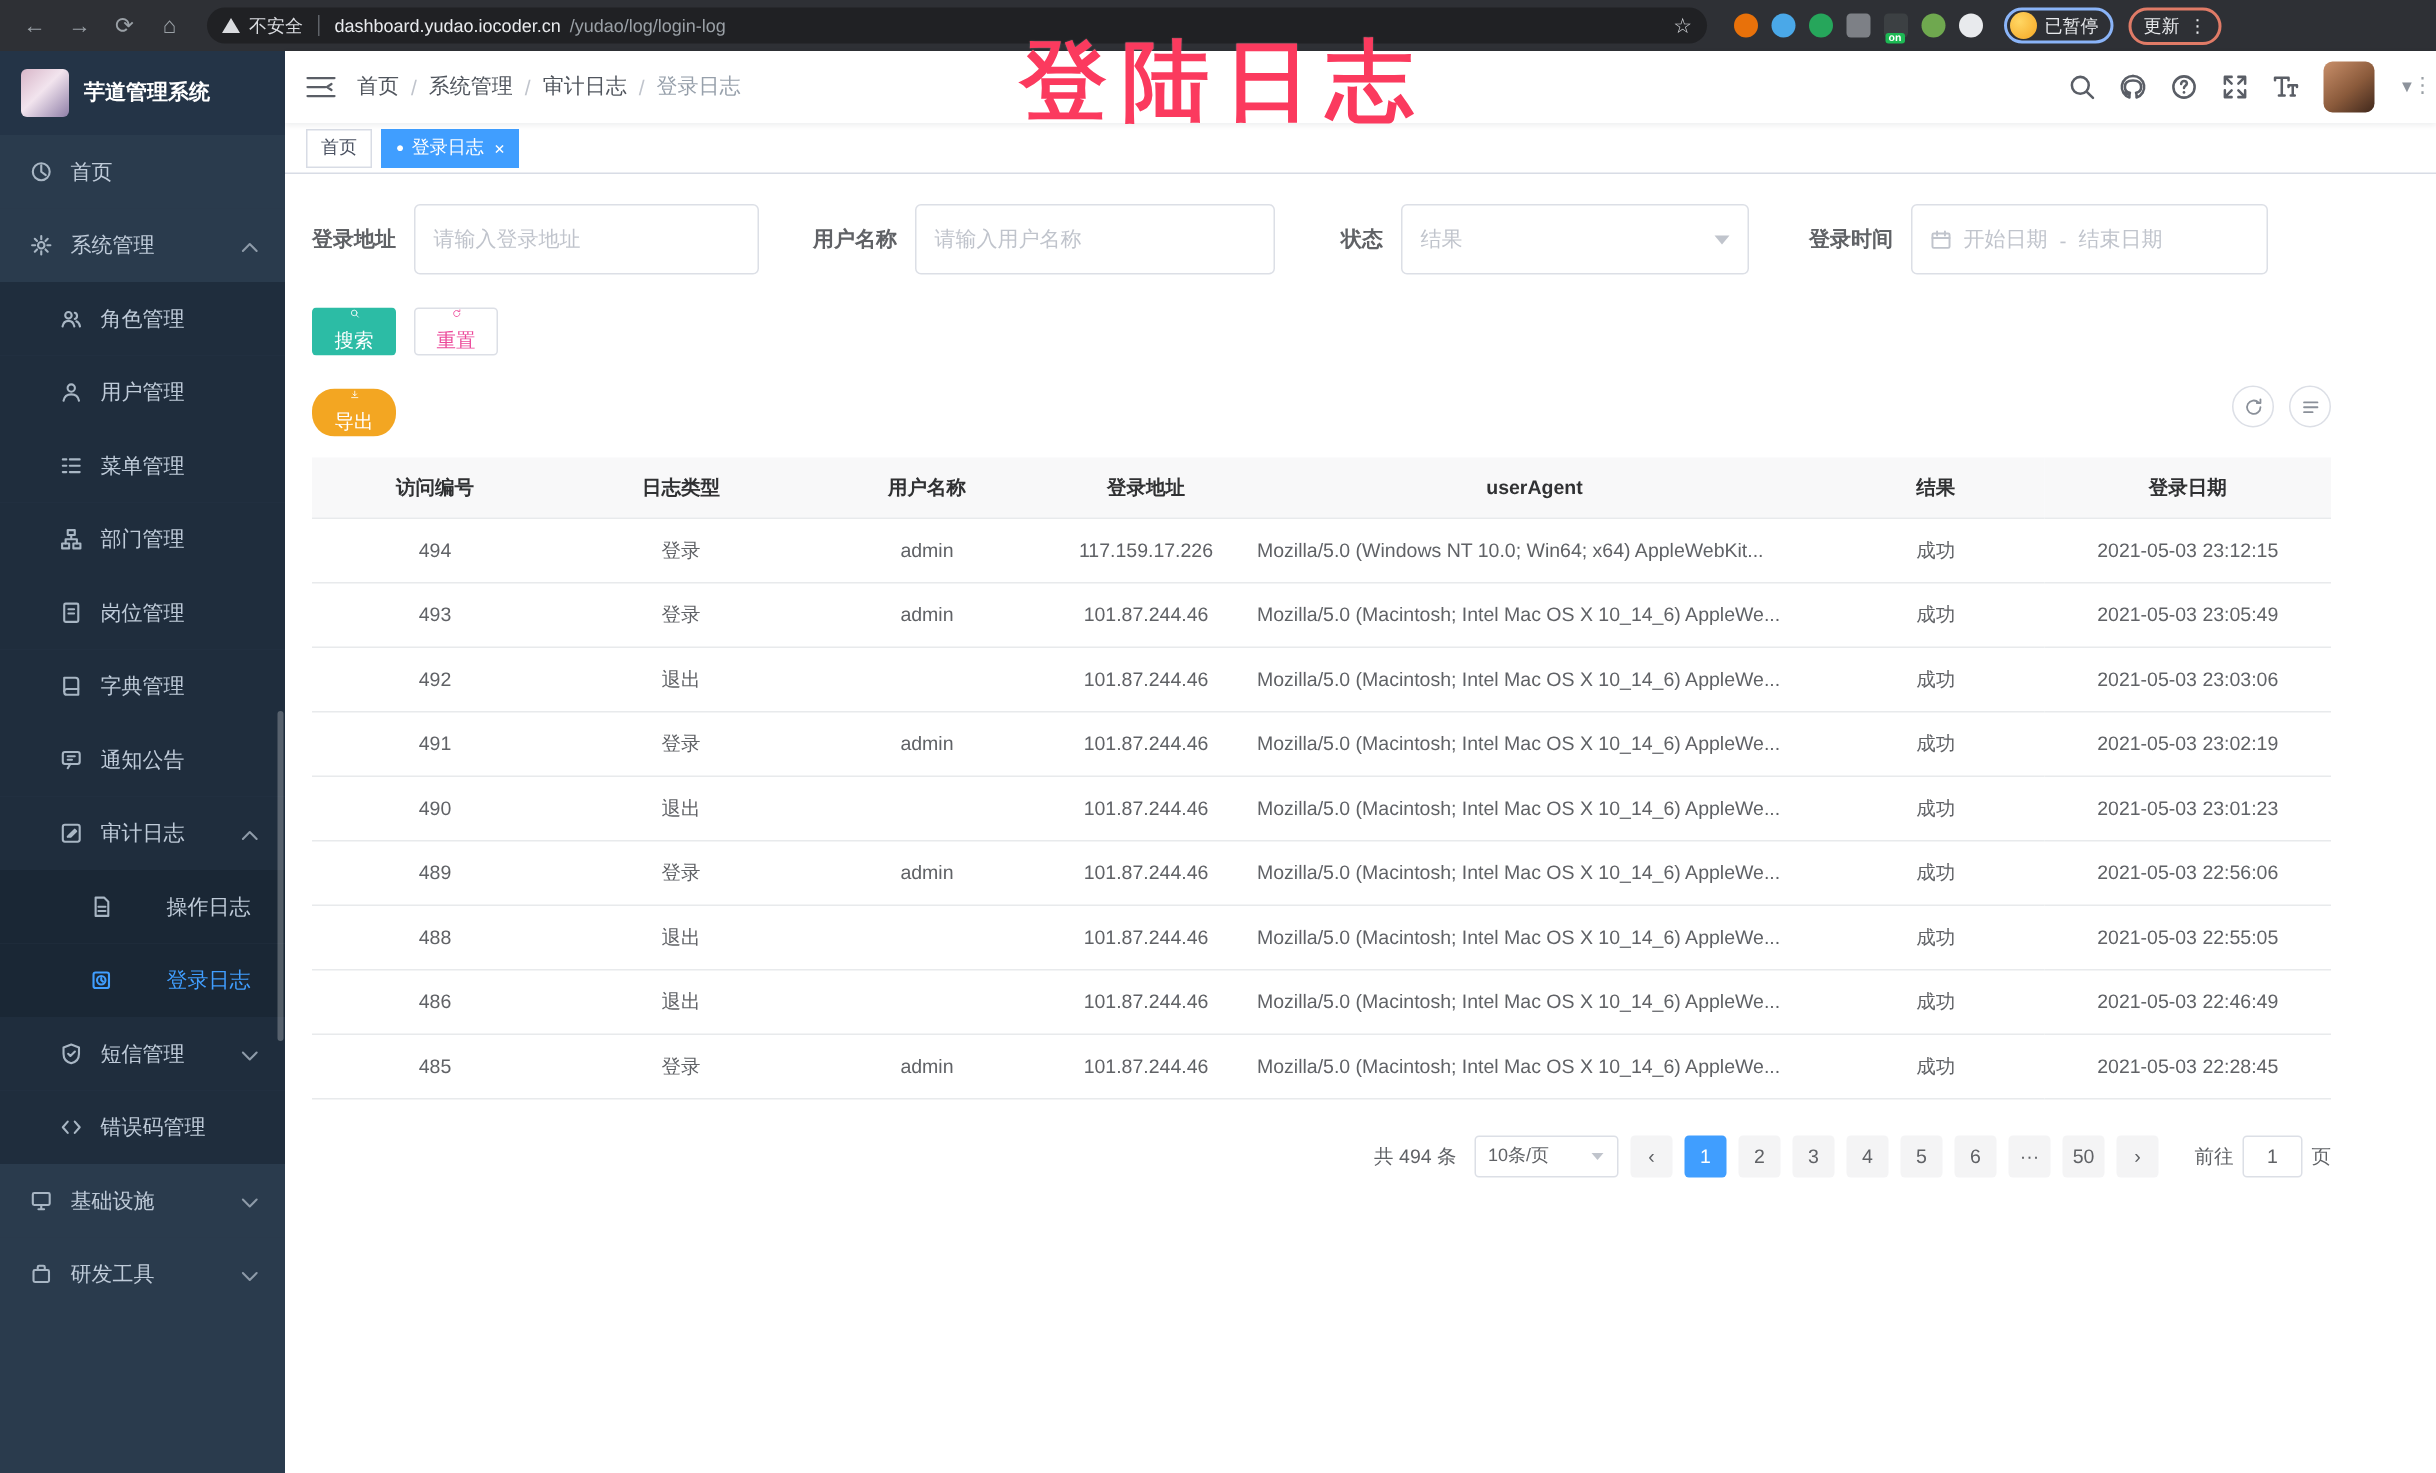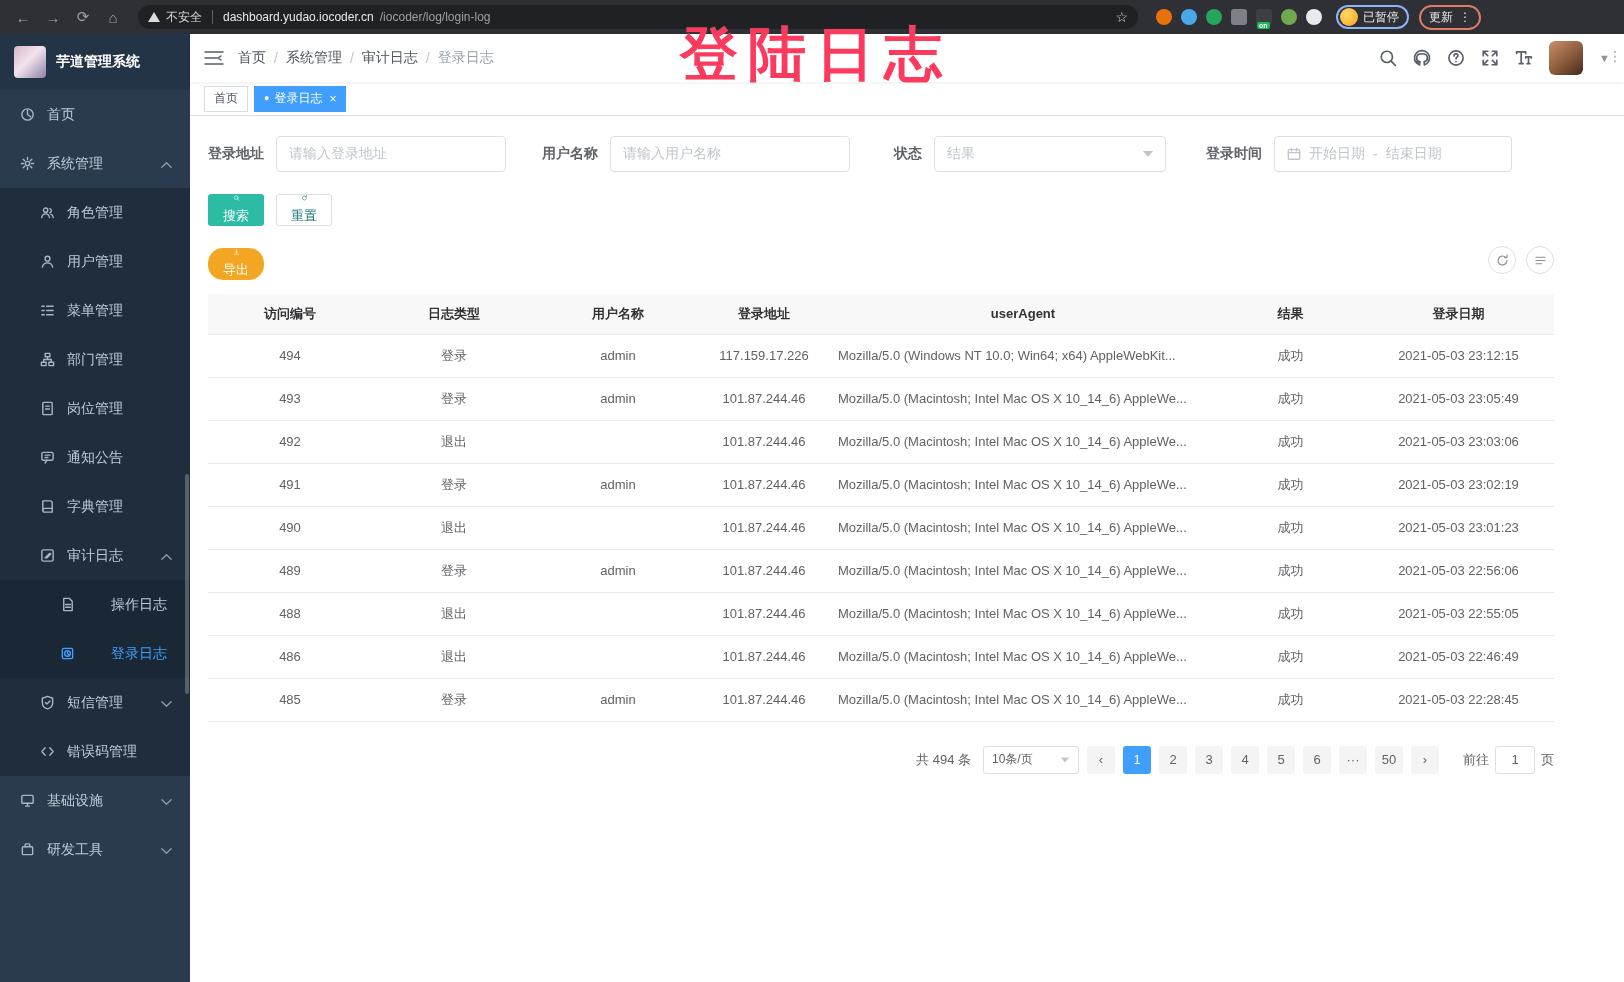--- a/index.html
+++ b/index.html
@@ -62,33 +62,33 @@
   .tag { height:26px; display:flex; align-items:center; gap:5px; padding:0 9px; border:1px solid #d8dce5; background:#fff; color:#495060; font-size:12px; cursor:pointer; }
   .tag.active { background:#409EFF; border-color:#409EFF; color:#fff; }
   .tag .t-dot { font-size:9px; line-height:1; }
   .tag .t-close { font-size:12px; margin-left:2px; }
 
   
   .content { flex:1; padding:18px 70px 0 18px; background:#fff; position:relative; }
 
   .filter-row { display:flex; align-items:center; margin-top:2px; }
   .f-label { font-size:14px; color:#606266; font-weight:bold; margin-right:12px; white-space:nowrap; }
-  .f-input { height:36px; border:1px solid #dcdfe6; border-radius:4px; display:flex; align-items:center; padding:0 12px; font-size:14px; color:#c0c4cc; background:#fff; }
+  .f-input { height:47px; border:1px solid #dcdfe6; border-radius:4px; display:flex; align-items:center; padding:0 12px; font-size:14px; color:#c0c4cc; background:#fff; }
   .w-addr { width:230px; margin-right:36px; }
   .w-user { width:240px; margin-right:44px; }
   .w-status { width:232px; margin-right:40px; justify-content:space-between; }
   .sel-arrow { width:0; height:0; border-left:5px solid transparent; border-right:5px solid transparent; border-top:6px solid #c0c4cc; }
   .w-date { width:238px; gap:8px; }
   .cal-ico { width:14px; height:14px; color:#c0c4cc; flex-shrink:0; }
 
   .btn-row { display:flex; align-items:center; gap:12px; margin-top:22px; }
   .btn { height:32px; border-radius:3px; display:inline-flex; align-items:center; gap:6px; padding:0 14px; font-size:13px; cursor:pointer; border:1px solid transparent;flex-direction:column; }
   .btn .bi { width:13px; height:13px; }
   .btn-search { background:#2CBCA5; color:#fff; }
-  .btn-reset { background:#fff; color:#0f766e; border-color:#dcdfe6; }
+  .btn-reset { background:#fff; color:#ec4899; border-color:#dcdfe6; }
   .btn-export { background:#F3A622; color:#fff; margin-top:0;border-radius:15px; }
   .export-row { display:flex; align-items:center; margin-top:22px; position:relative; }
   .tool-circles { position:absolute; right:0; top:-2px; display:flex; gap:10px; }
   .circle-btn { width:28px; height:28px; border:1px solid #dcdfe6; border-radius:50%; display:flex; align-items:center; justify-content:center; color:#8a9099; cursor:pointer; background:#fff; }
   .circle-btn svg { width:13px; height:13px; }
 
   
   table.log { width:100%; border-collapse:collapse; margin-top:14px; font-size:13px; table-layout:fixed; }
   table.log th { background:#f8f8f9; color:#303133; font-weight:bold; height:40px; border-bottom:1px solid #e8eaec; text-align:center; }
   table.log td { height:43px; color:#606266; border-bottom:1px solid #e8eaec; text-align:center; white-space:nowrap; overflow:hidden; text-overflow:ellipsis; }
@@ -112,21 +112,21 @@
 <div class="browser-bar">
   <div class="b-nav">←</div>
   <div class="b-nav">→</div>
   <div class="b-nav">⟳</div>
   <div class="b-nav">⌂</div>
   <div class="url-pill">
     <span class="warn-tri"></span>
     <span>不安全</span>
     <span class="url-div"></span>
     <span class="url-host">dashboard.yudao.iocoder.cn</span>
-    <span class="url-path">/iocoder/log/login-log</span>
+    <span class="url-path">/yudao/log/login-log</span>
     <span class="url-star">☆</span>
   </div>
   <div class="ext-row">
       <span class="ext-dot" style="background: rgb(232, 113, 10);"></span>
       <span class="ext-dot" style="background: rgb(74, 168, 232);"></span>
       <span class="ext-dot" style="background: rgb(38, 166, 91);"></span>
       <span class="ext-dot square" style="background: rgb(125, 128, 134);"></span>
       <span class="ext-dot square" style="background: rgb(60, 64, 67);">
         <span class="ext-badge">on</span>
       </span>
@@ -202,31 +202,31 @@
         </div>
         <div class="side-item lv2">
           <svg class="mi stroke" viewBox="0 0 16 16">
             <rect x="3" y="1.5" width="10" height="13" rx="1"></rect>
             <path d="M6 5.5h4M6 8.5h4"></path>
           </svg>
           <span>岗位管理</span>
         </div>
         <div class="side-item lv2">
           <svg class="mi stroke" viewBox="0 0 16 16">
+            <path d="M3 2h8a2 2 0 012 2v10H5a2 2 0 01-2-2V2z"></path>
+            <path d="M3 11.5A2 2 0 015 10h8"></path>
+          </svg>
+          <span>字典管理</span>
+        </div>
+        <div class="side-item lv2">
+          <svg class="mi stroke" viewBox="0 0 16 16">
             <rect x="2" y="2.5" width="12" height="8.5" rx="1.5"></rect>
             <path d="M5.5 14l1.8-3M5.5 5.5h5M5.5 8h3"></path>
           </svg>
           <span>通知公告</span>
-        </div>
-        <div class="side-item lv2">
-          <svg class="mi stroke" viewBox="0 0 16 16">
-            <path d="M3 2h8a2 2 0 012 2v10H5a2 2 0 01-2-2V2z"></path>
-            <path d="M3 11.5A2 2 0 015 10h8"></path>
-          </svg>
-          <span>字典管理</span>
         </div>
         <div class="side-item lv2">
           <svg class="mi stroke" viewBox="0 0 16 16">
             <rect x="2" y="2" width="12" height="12" rx="1.5"></rect>
             <path d="M5.5 10.5l5-5M5.5 10.5h2l4-4-1-1-4 4z"></path>
           </svg>
           <span>审计日志</span>
           <span class="arrow"><svg class="stroke" viewBox="0 0 12 8" style="width:11px;height:8px">
               <path d="M1 6.5L6 1.5l5 5"></path>
             </svg></span>

